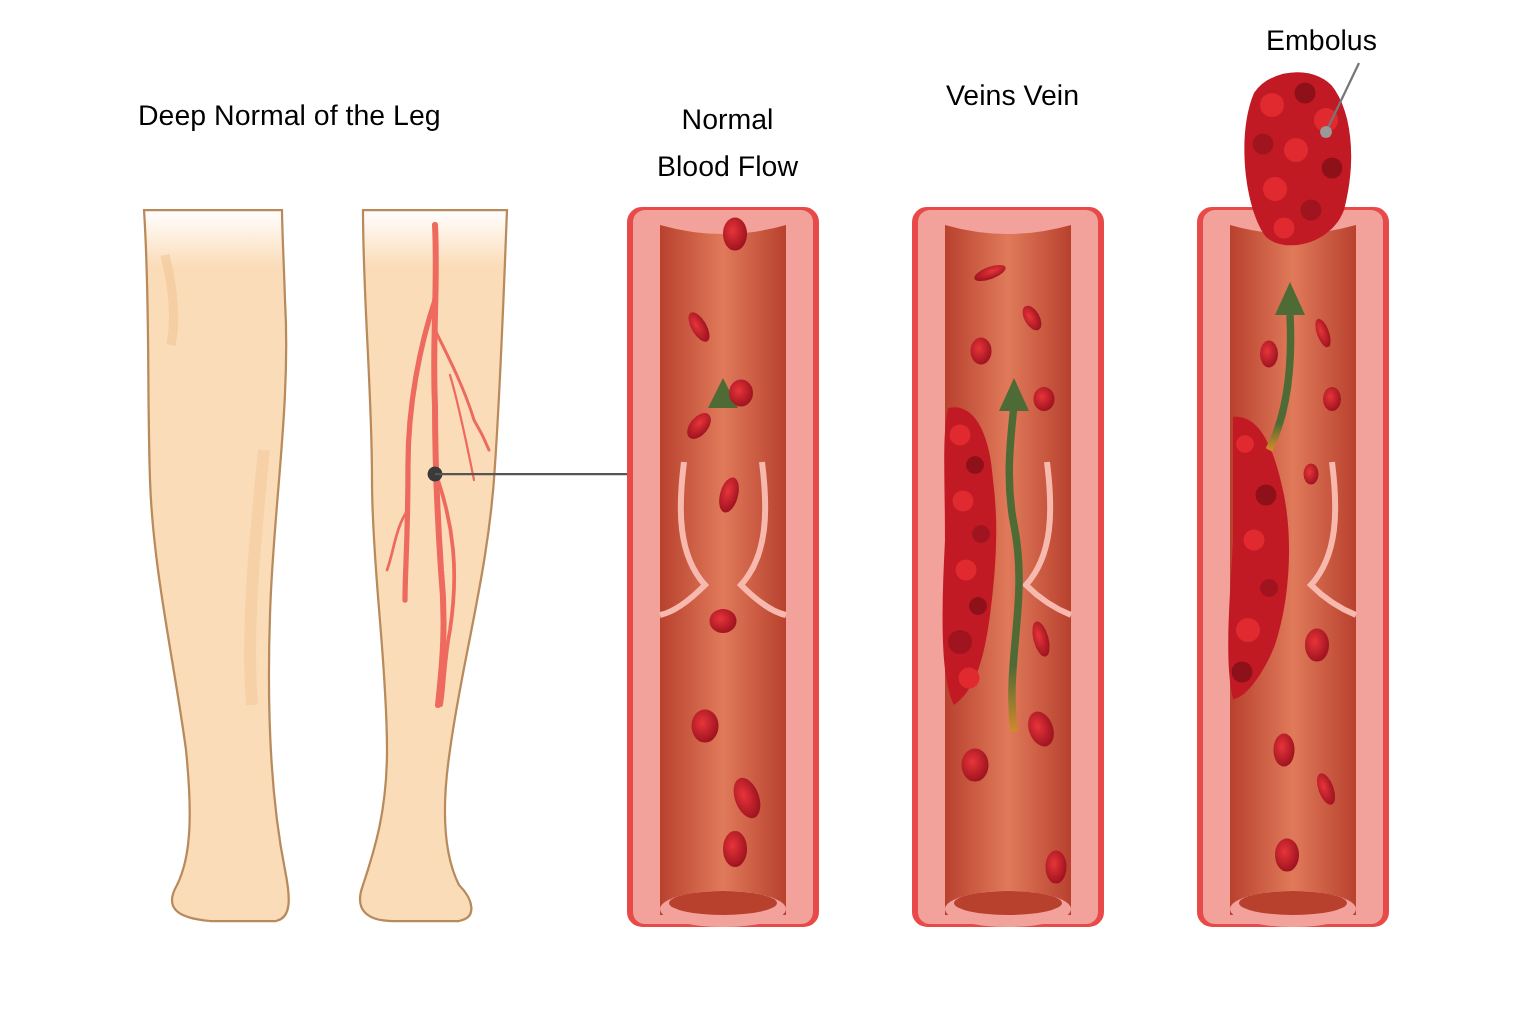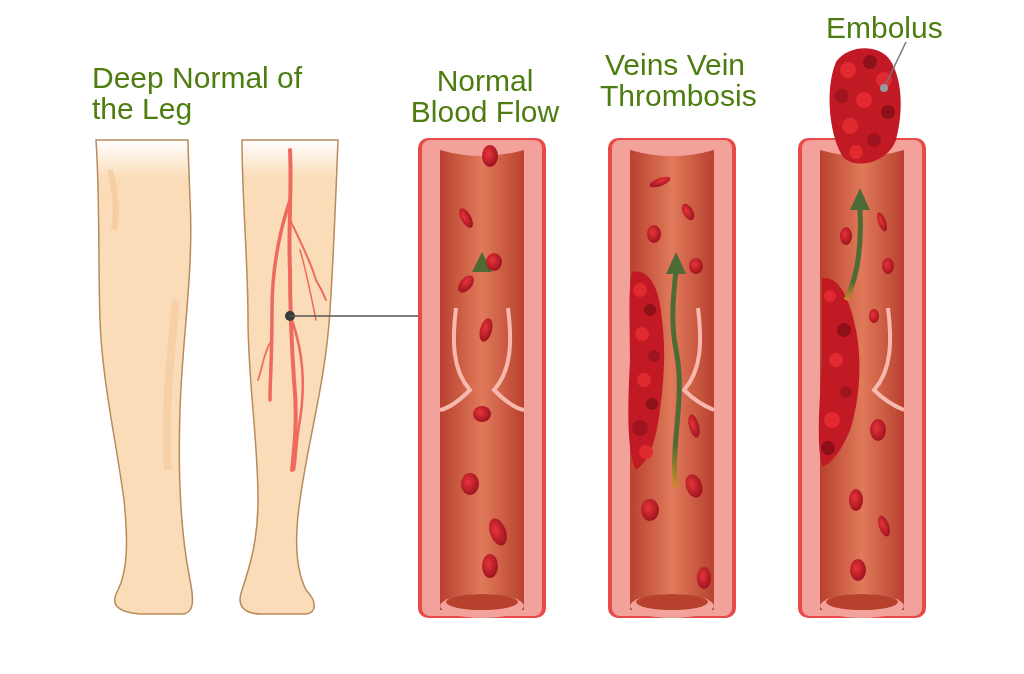--- a/index.html
+++ b/index.html
@@ -1,34 +1,33 @@
 <!DOCTYPE html>
 <html><head>
 <meta charset="utf-8">
 <style>
   html, body { margin:0; padding:0; background:#ffffff; }
   body { width:1024px; height:674px; position:relative; overflow:hidden; font-family:"Liberation Sans", sans-serif; }
-  .label { position:absolute; color:#4d7c0f; font-size:30px; text-align:center; line-height:31px; }
+  .label { position:absolute; color:#000000; font-size:19px; text-align:center; line-height:31px; }
   #lbl-legs { left:92px; top:62px; width:256px; text-align:left; }
   #lbl-normal { left:410px; top:65px; width:150px; }
   #lbl-dvt { left:600px; top:49px; width:150px; }
   #lbl-embolus { left:826px; top:12px; width:110px; }
   svg.art { position:absolute; left:0; top:0; }
 </style>
 </head>
 <body>
 
 <div class="label" id="lbl-legs">Deep Normal of the Leg</div>
 <div class="label" id="lbl-normal">
   <div>Normal</div>
   <div>Blood Flow</div>
 </div>
 <div class="label" id="lbl-dvt">
   <div>Veins Vein</div>
-  <div>Thrombosis</div>
 </div>
 <div class="label" id="lbl-embolus">Embolus</div>
 
 <svg class="art" width="1024" height="674" viewBox="0 0 1024 674" xmlns="http://www.w3.org/2000/svg">
   <defs>
     <linearGradient id="lumenGrad" x1="0" x2="1" y1="0" y2="0">
       <stop offset="0" stop-color="#b8412e"></stop>
       <stop offset="0.5" stop-color="#e07a5a"></stop>
       <stop offset="1" stop-color="#b8412e"></stop>
     </linearGradient>

